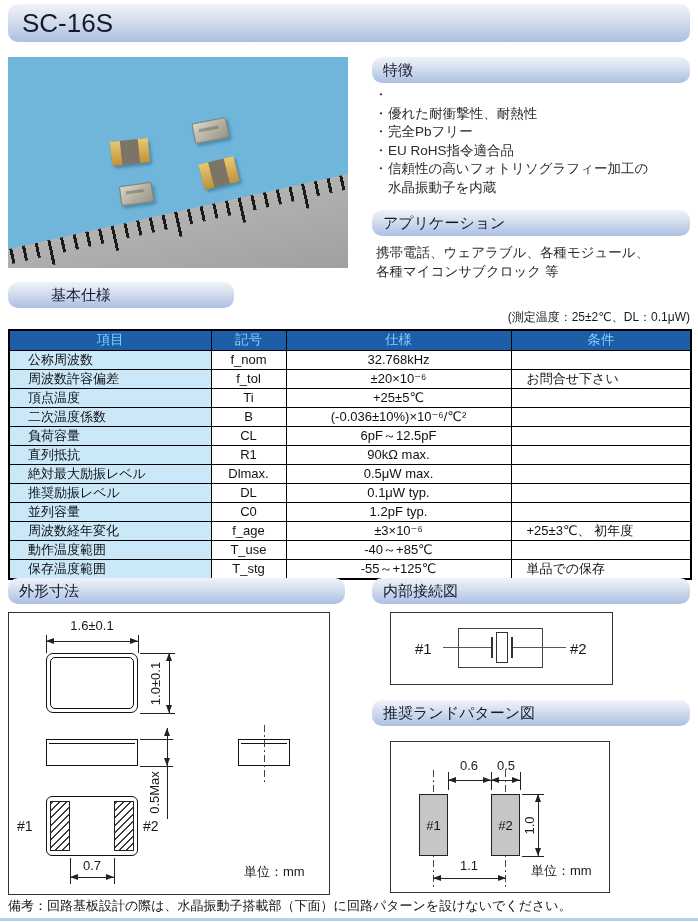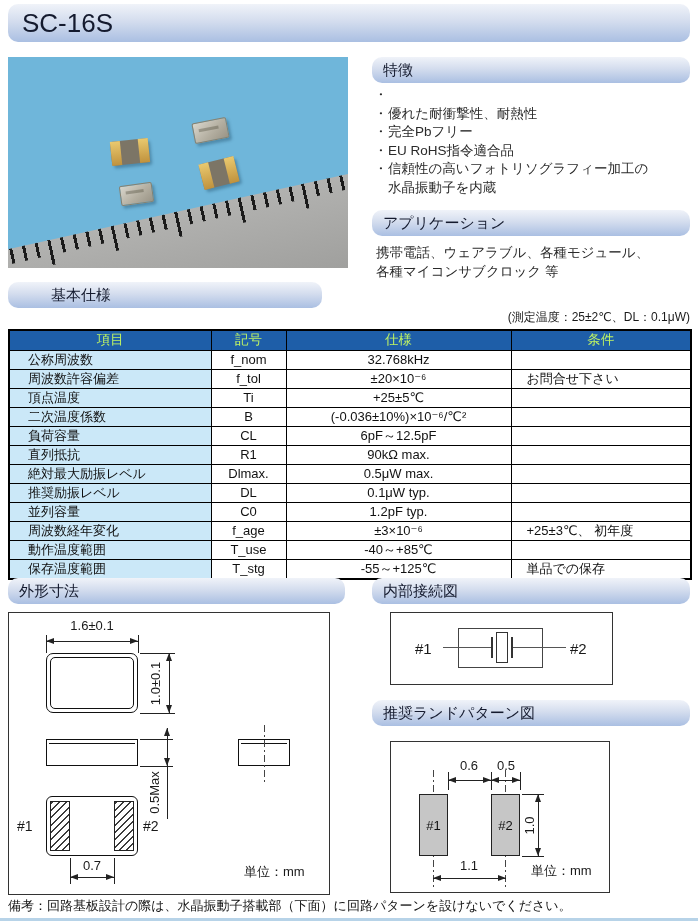--- a/index.html
+++ b/index.html
@@ -39,21 +39,21 @@
   .apptext { position:absolute; left:376px; top:243px; width:312px;
              font-size:13.5px; line-height:19px; color:#2a2a2a; }
 
   .cond-note { position:absolute; left:360px; top:309px; width:330px; text-align:right;
                font-size:12px; color:#1a1a1a; }
 
   
   table.spec { position:absolute; left:8px; top:329px; width:682px;
                border-collapse:collapse; border:2px solid #000; table-layout:fixed; }
   table.spec th, table.spec td { border:1px solid #000; font-weight:normal; overflow:hidden; white-space:nowrap; }
-  table.spec th { height:20px; background:#1e5ea8; color:#bef264; font-size:13.5px; text-align:center; }
+  table.spec th { height:20px; background:#1e5ea8; color:#7dd3fc; font-size:13.5px; text-align:center; }
   table.spec td { height:18px; font-size:13px; color:#111; text-align:center; }
   table.spec td.item { background:#cbe8f8; text-align:left; padding-left:18px; }
   table.spec td.cond { text-align:left; padding-left:15px; }
 
   
   .dbox { position:absolute; background:#fff; border:1px solid #333; }
   .lbl { position:absolute; font-size:13px; color:#1a1a1a; white-space:nowrap; }
   .lbl.c { text-align:center; }
   .vlabel { position:absolute; font-size:13px; color:#1a1a1a; white-space:nowrap;
             text-align:center; transform:rotate(-90deg); }
@@ -145,21 +145,21 @@
   </div>
 
   <div class="bar sec" style="left:372px;top:210px;width:318px;">
     <span>アプリケーション</span>
   </div>
   <div class="apptext">
     <div>携帯電話、ウェアラブル、各種モジュール、</div>
     <div>各種マイコンサブクロック 等</div>
   </div>
 
-  <div class="bar sec" style="left:8px;top:282px;width:314px;padding-left:43px;">
+  <div class="bar sec" style="left:8px;top:282px;width:226px;padding-left:43px;">
     <span>基本仕様</span>
   </div>
   <div class="cond-note">(測定温度：25±2℃、DL：0.1μW)</div>
 
   <table class="spec">
     <colgroup>
         <col style="width:202px">
         <col style="width:75px">
         <col style="width:225px">
         <col style="width:180px">

